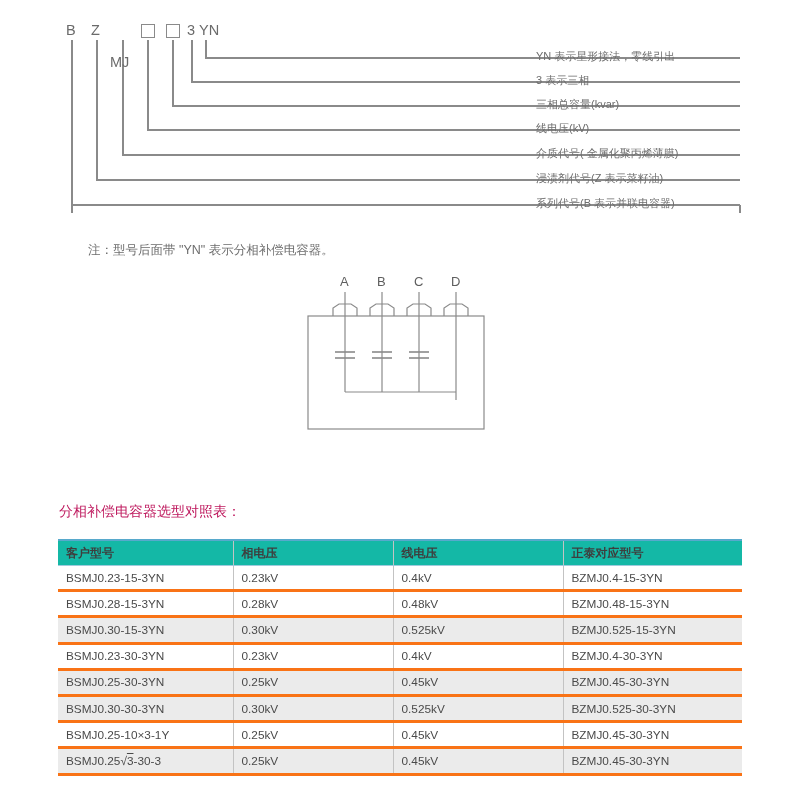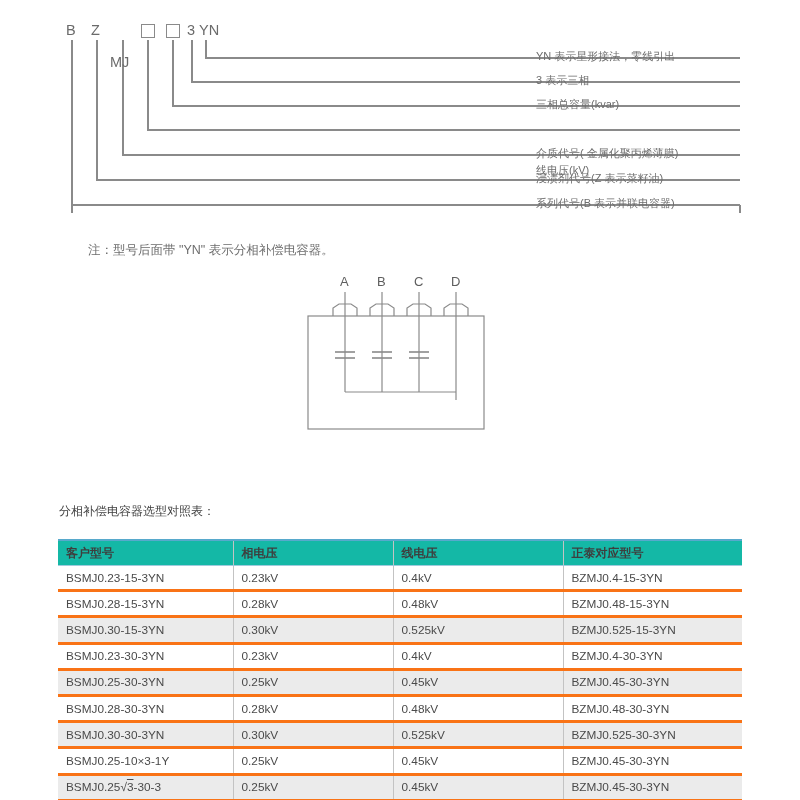--- a/index.html
+++ b/index.html
@@ -87,22 +87,22 @@
     font-size: 13px;
     color: #5e5e5e;
     white-space: nowrap;
   }
 
   
   #table-title {
     position: absolute;
     left: 59px;
     top: 503px;
-    font-size: 12px;
-    color: #404040;
+    font-size: 14px;
+    color: #be185d;
     white-space: nowrap;
     text-align: right;
   }
   #spec-table {
     position: absolute;
     left: 58px;
     top: 539px;
     width: 684px;
     border-collapse: collapse;
     font-size: 11.8px;
@@ -176,21 +176,21 @@
   <span class="code-char" style="left:91px;  top:22px;">Z</span>
   <span class="code-char" style="left:110px; top:22px;margin-top:32px;">MJ</span>
   <span class="code-box" style="left:141px; top:24px; width:14px; height:14px;"></span>
   <span class="code-box" style="left:166px; top:24px; width:14px; height:14px;"></span>
   <span class="code-char" style="left:187px; top:22px;">3</span>
   <span class="code-char" style="left:199px; top:22px;">YN</span>
 
   <span class="leader-label" style="left:536px; top:51px;">YN 表示星形接法，零线引出</span>
   <span class="leader-label" style="left:536px; top:75px;">3 表示三相</span>
   <span class="leader-label" style="left:536px; top:99px;">三相总容量(kvar)</span>
-  <span class="leader-label" style="left:536px; top:123px;margin-top:42px;">线电压(kV)</span>
+  <span class="leader-label" style="left:536px; top:123px;">线电压(kV)</span>
   <span class="leader-label" style="left:536px; top:148px;">介质代号( 金属化聚丙烯薄膜)</span>
   <span class="leader-label" style="left:536px; top:173px;">浸渍剂代号(Z 表示菜籽油)</span>
   <span class="leader-label" style="left:536px; top:198px;">系列代号(B 表示并联电容器)</span>
 </div>
 
 <div id="model-note">注：型号后面带 "YN" 表示分相补偿电容器。</div>
 
 <div id="wiring-diagram">
   <svg width="230" height="180">
     <g stroke="#8a8a8a" stroke-width="1.2" fill="none">
@@ -272,26 +272,20 @@
         <td>0.23kV</td>
         <td>0.4kV</td>
         <td>BZMJ0.4-30-3YN</td>
       </tr>
       <tr class="even">
         <td>BSMJ0.25-30-3YN</td>
         <td>0.25kV</td>
         <td>0.45kV</td>
         <td>BZMJ0.45-30-3YN</td>
       </tr>
-      <tr class="odd">
-        <td>BSMJ0.28-30-3YN</td>
-        <td>0.28kV</td>
-        <td>0.48kV</td>
-        <td>BZMJ0.48-30-3YN</td>
-      </tr>
       <tr class="even">
         <td>BSMJ0.30-30-3YN</td>
         <td>0.30kV</td>
         <td>0.525kV</td>
         <td>BZMJ0.525-30-3YN</td>
       </tr>
       <tr class="odd">
         <td>BSMJ0.25-10×3-1Y</td>
         <td>0.25kV</td>
         <td>0.45kV</td>

